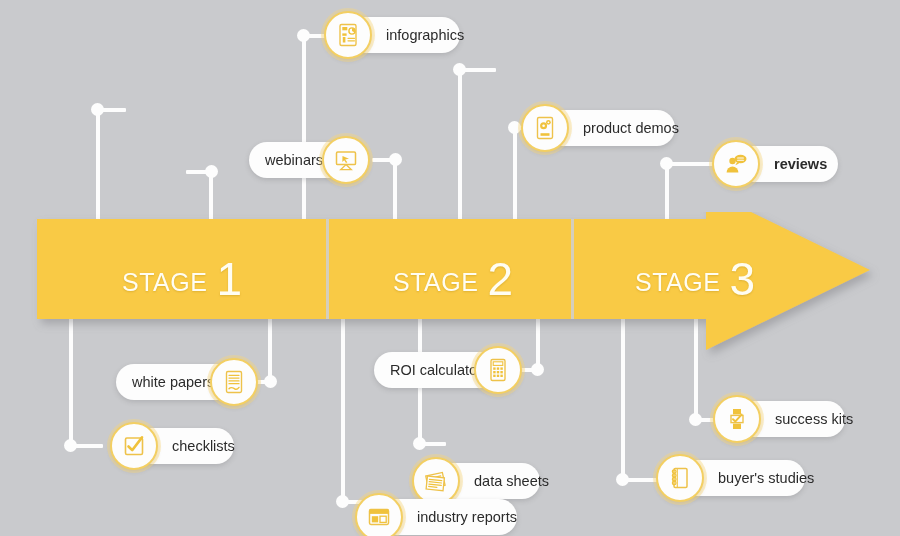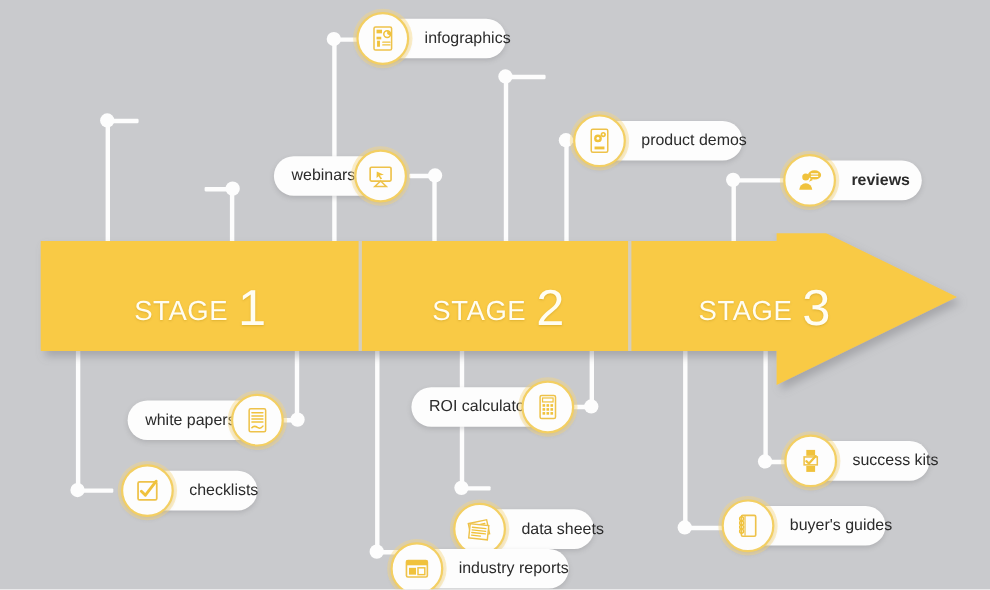--- a/index.html
+++ b/index.html
@@ -321,16 +321,16 @@
         <rect x="7" y="3.5" width="13" height="19" rx="1.2" fill="none" stroke="#eec24a" stroke-width="1.5"></rect>
         <line x1="10.3" y1="4" x2="10.3" y2="22" stroke="#eec24a" stroke-width="1.1"></line>
         <g fill="none" stroke="#f0c23c" stroke-width="1.3">
           <circle cx="7.2" cy="6.6" r="1.8"></circle>
           <circle cx="7.2" cy="10.4" r="1.8"></circle>
           <circle cx="7.2" cy="14.2" r="1.8"></circle>
           <circle cx="7.2" cy="18" r="1.8"></circle>
         </g>
       </svg>
     </span>
-    <span class="txt">buyer's guides</span>
+    <span class="txt">buyer's studies</span>
   </div>
 
 </div>
 
 </body></html>

